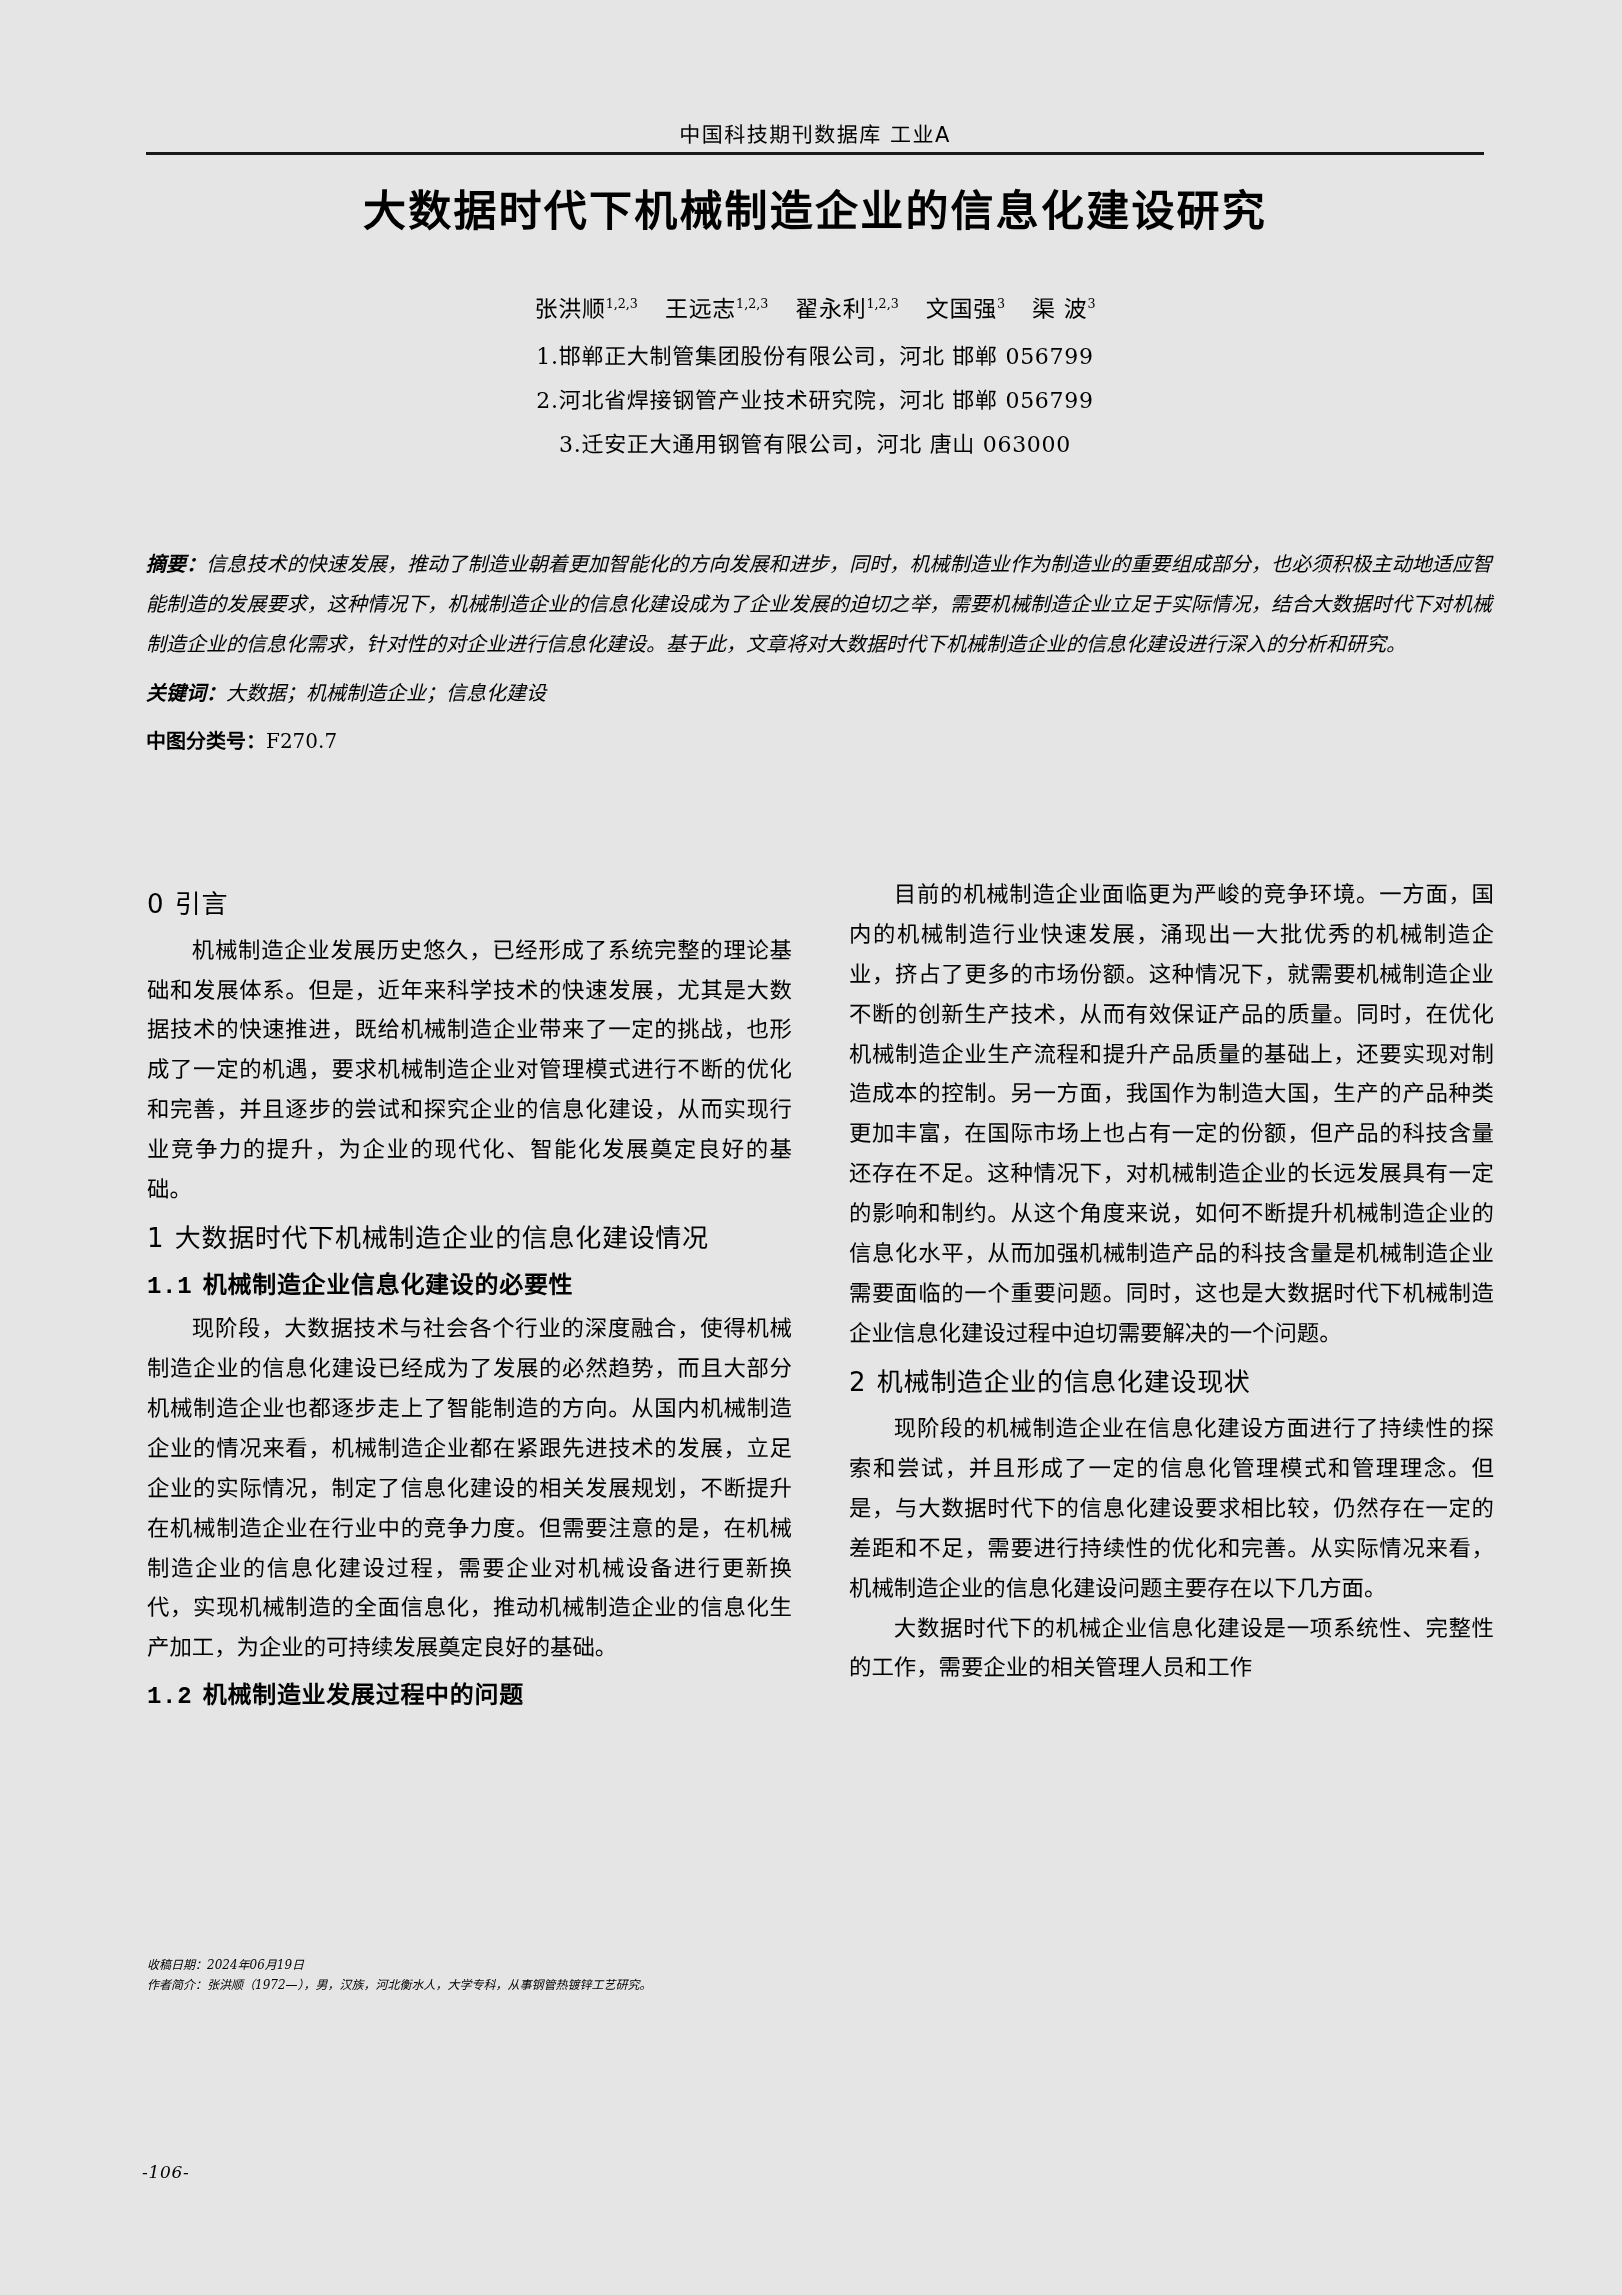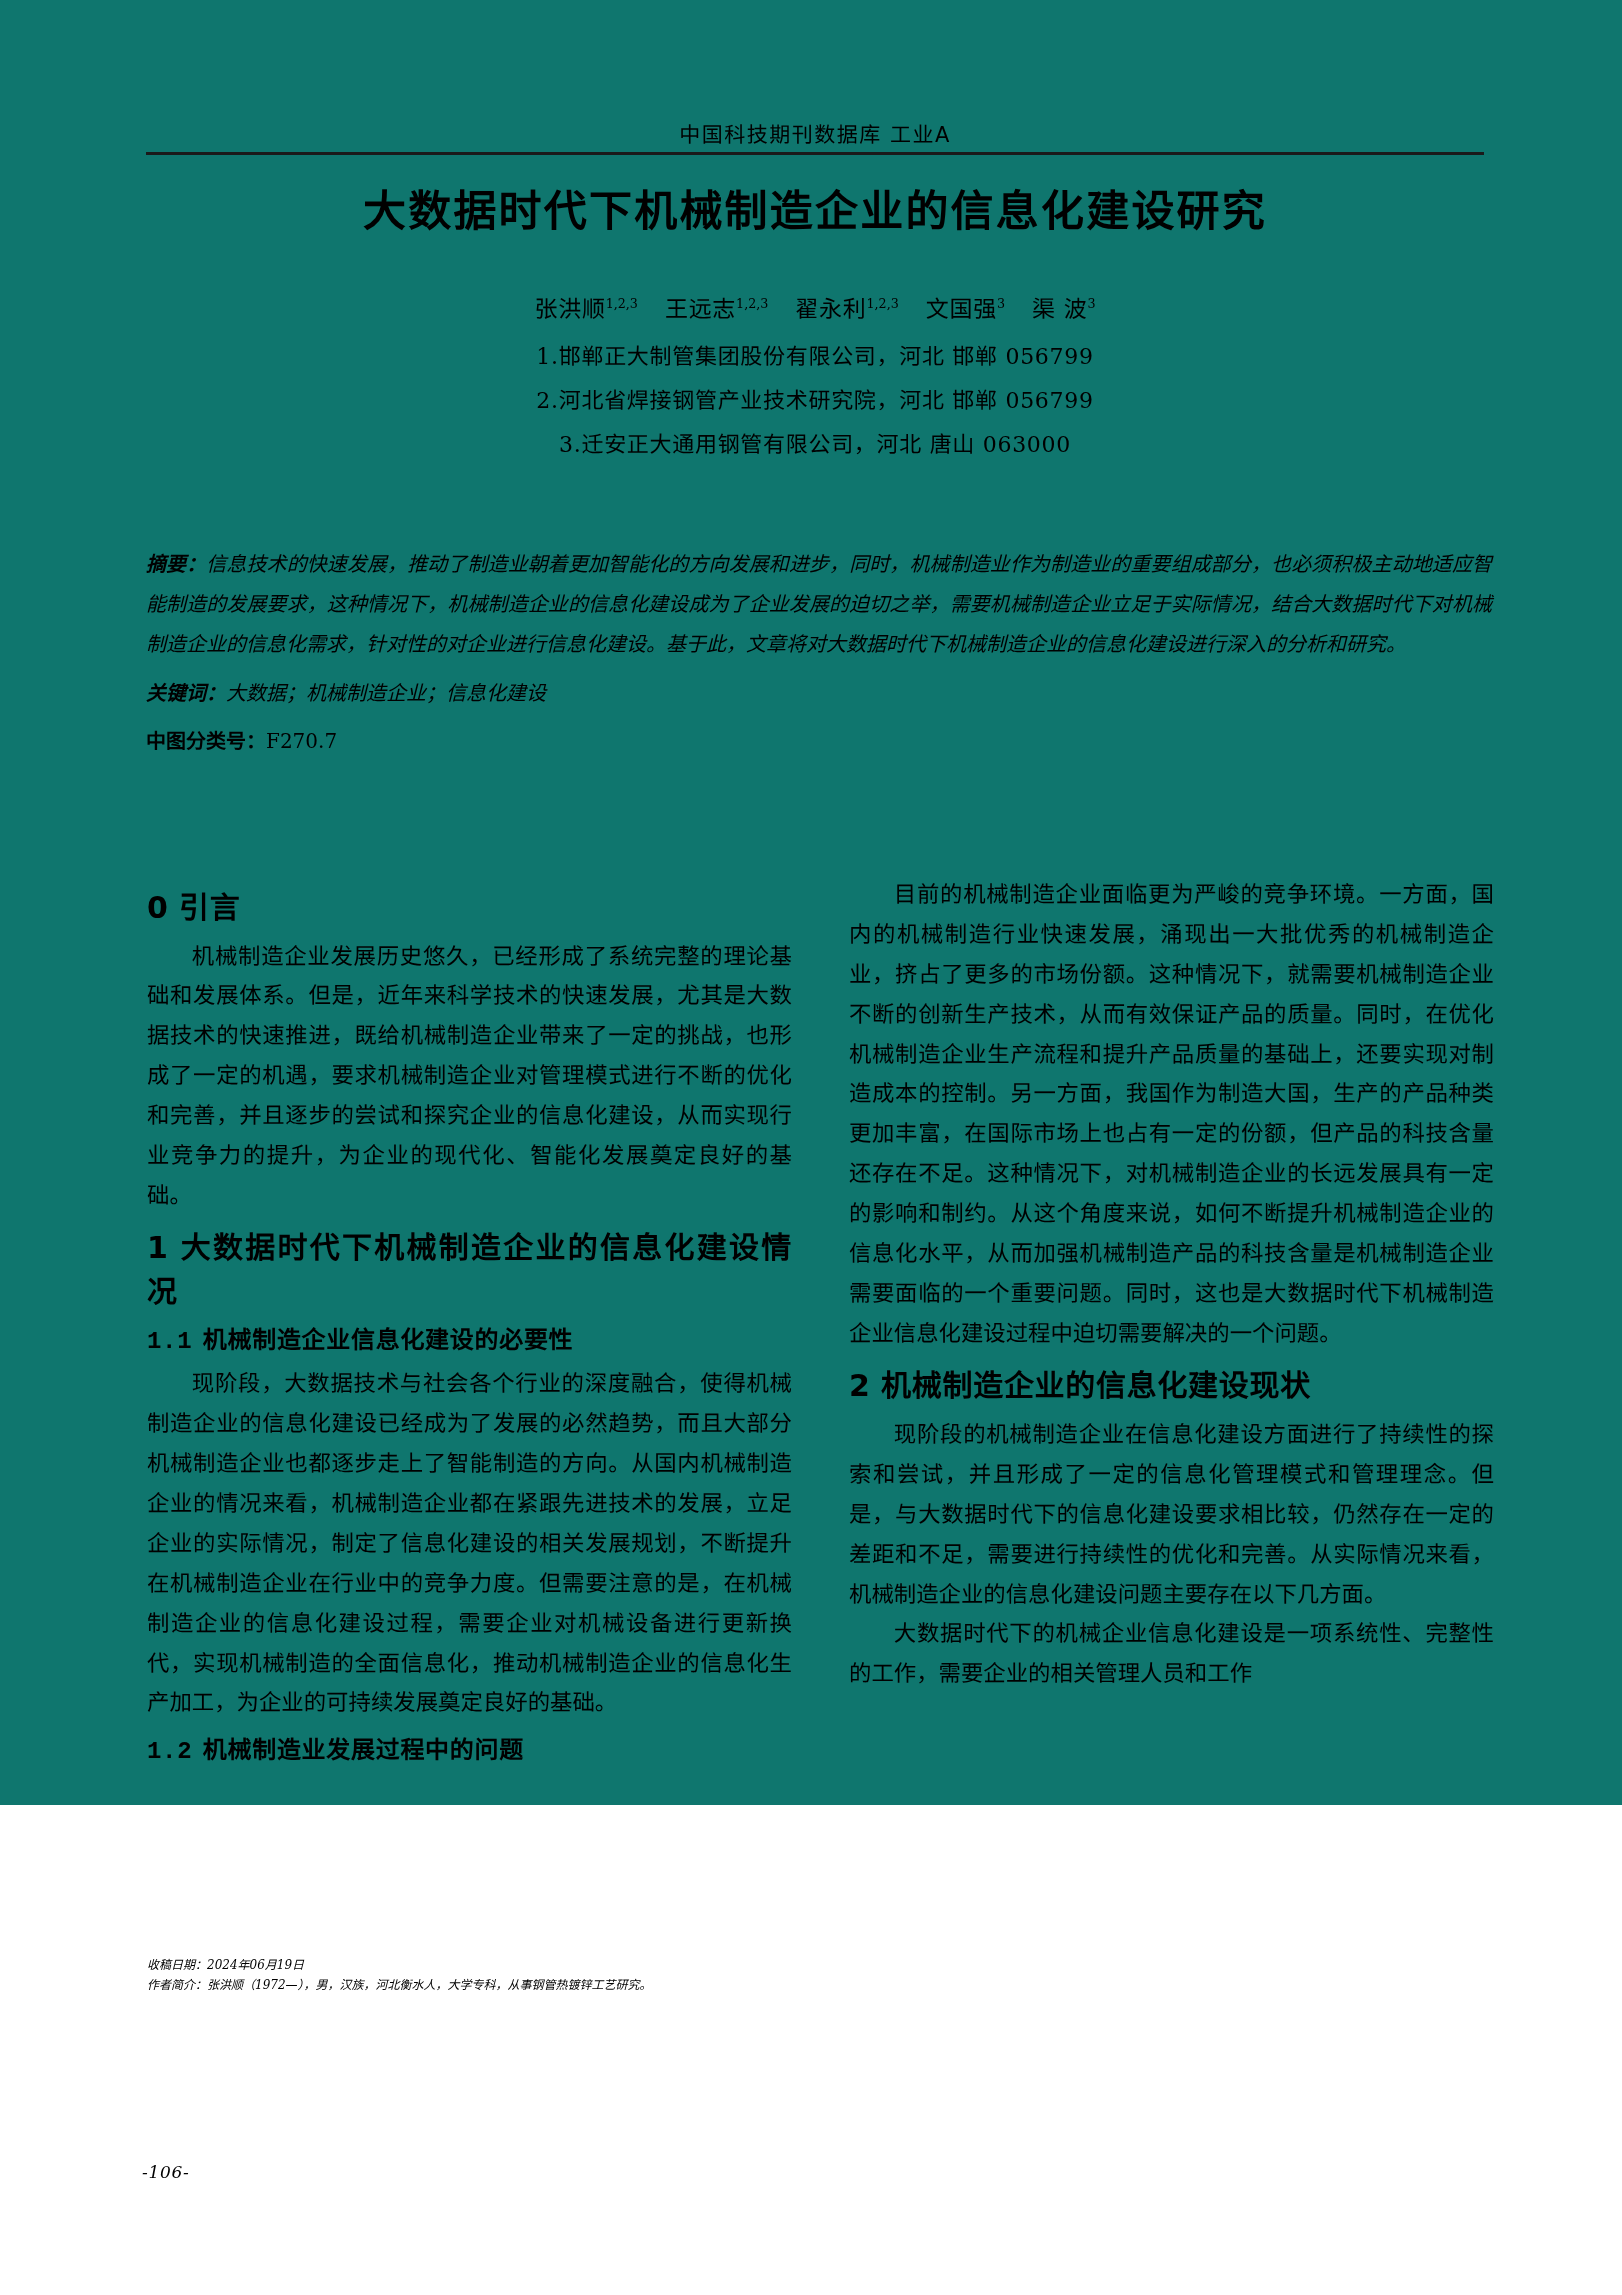--- a/index.html
+++ b/index.html
@@ -12,24 +12,24 @@
     width: 1623px;
     height: 2295px;
     font-family: "DejaVu Sans", "Liberation Sans", sans-serif;
     color: #000000;
     position: relative;
     overflow: hidden;
   }
   .page {
     position: relative;
     width: 1623px;
-    height: 1805px;
+    height: 2295px;
     box-sizing: border-box;
     padding: 0;
-    background: #0f766e;
+    background: #e5e5e5;
   }
 
   
   .running-head {
     position: absolute;
     left: 146px;
     top: 118px;
     width: 1338px;
     text-align: center;
     font-size: 21px;
@@ -121,22 +121,22 @@
     line-height: 1.78;
     font-family: "DejaVu Serif", "Liberation Serif", serif;
     text-align: justify;
     text-justify: inter-ideograph;
   }
   .col-left  { left: 147px; }
   .col-right { left: 849px; }
 
   .h1 {
     font-family: "DejaVu Sans", "Liberation Sans", sans-serif;
-    font-size: 30px;
-    font-weight: bold;
+    font-size: 26px;
+    font-weight: normal;
     line-height: 1.45;
     margin: 10.5px 0 7.5px 0;
     letter-spacing: 0.7px;
   }
   .h2 {
     font-family: Liberation Mono, monospace;
     font-size: 24px;
     font-weight: bold;
     line-height: 1.45;
     margin: 12px 0 4.5px 0;

